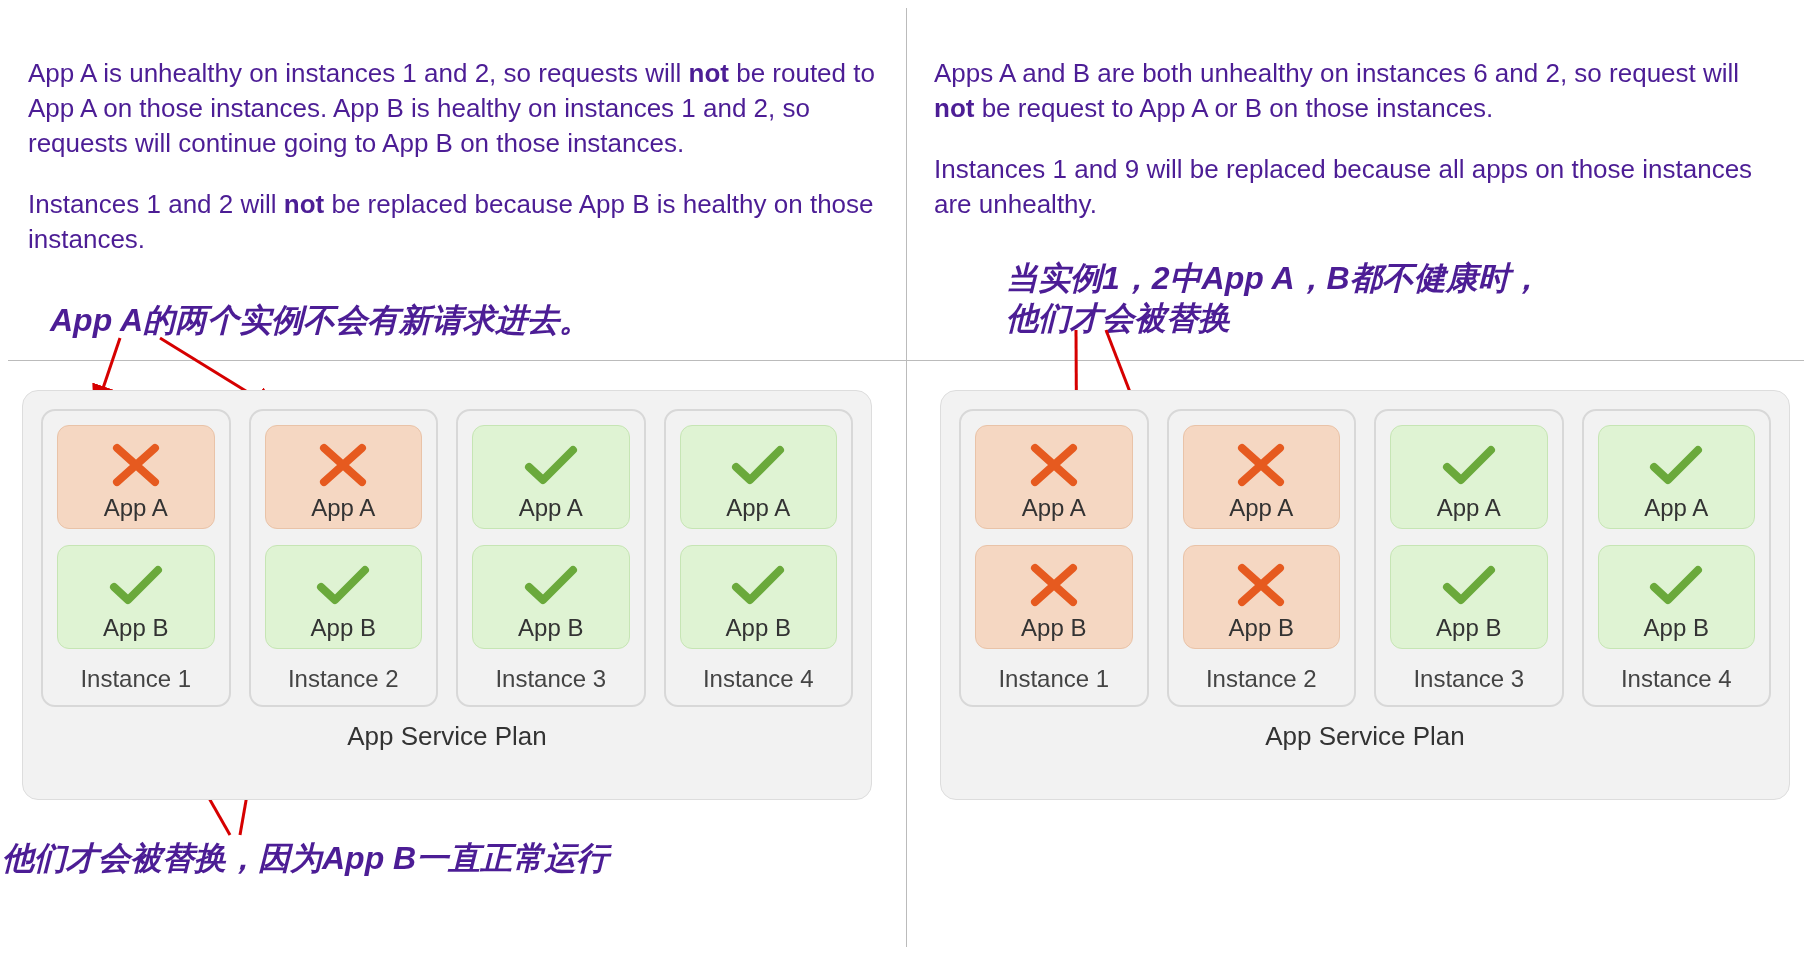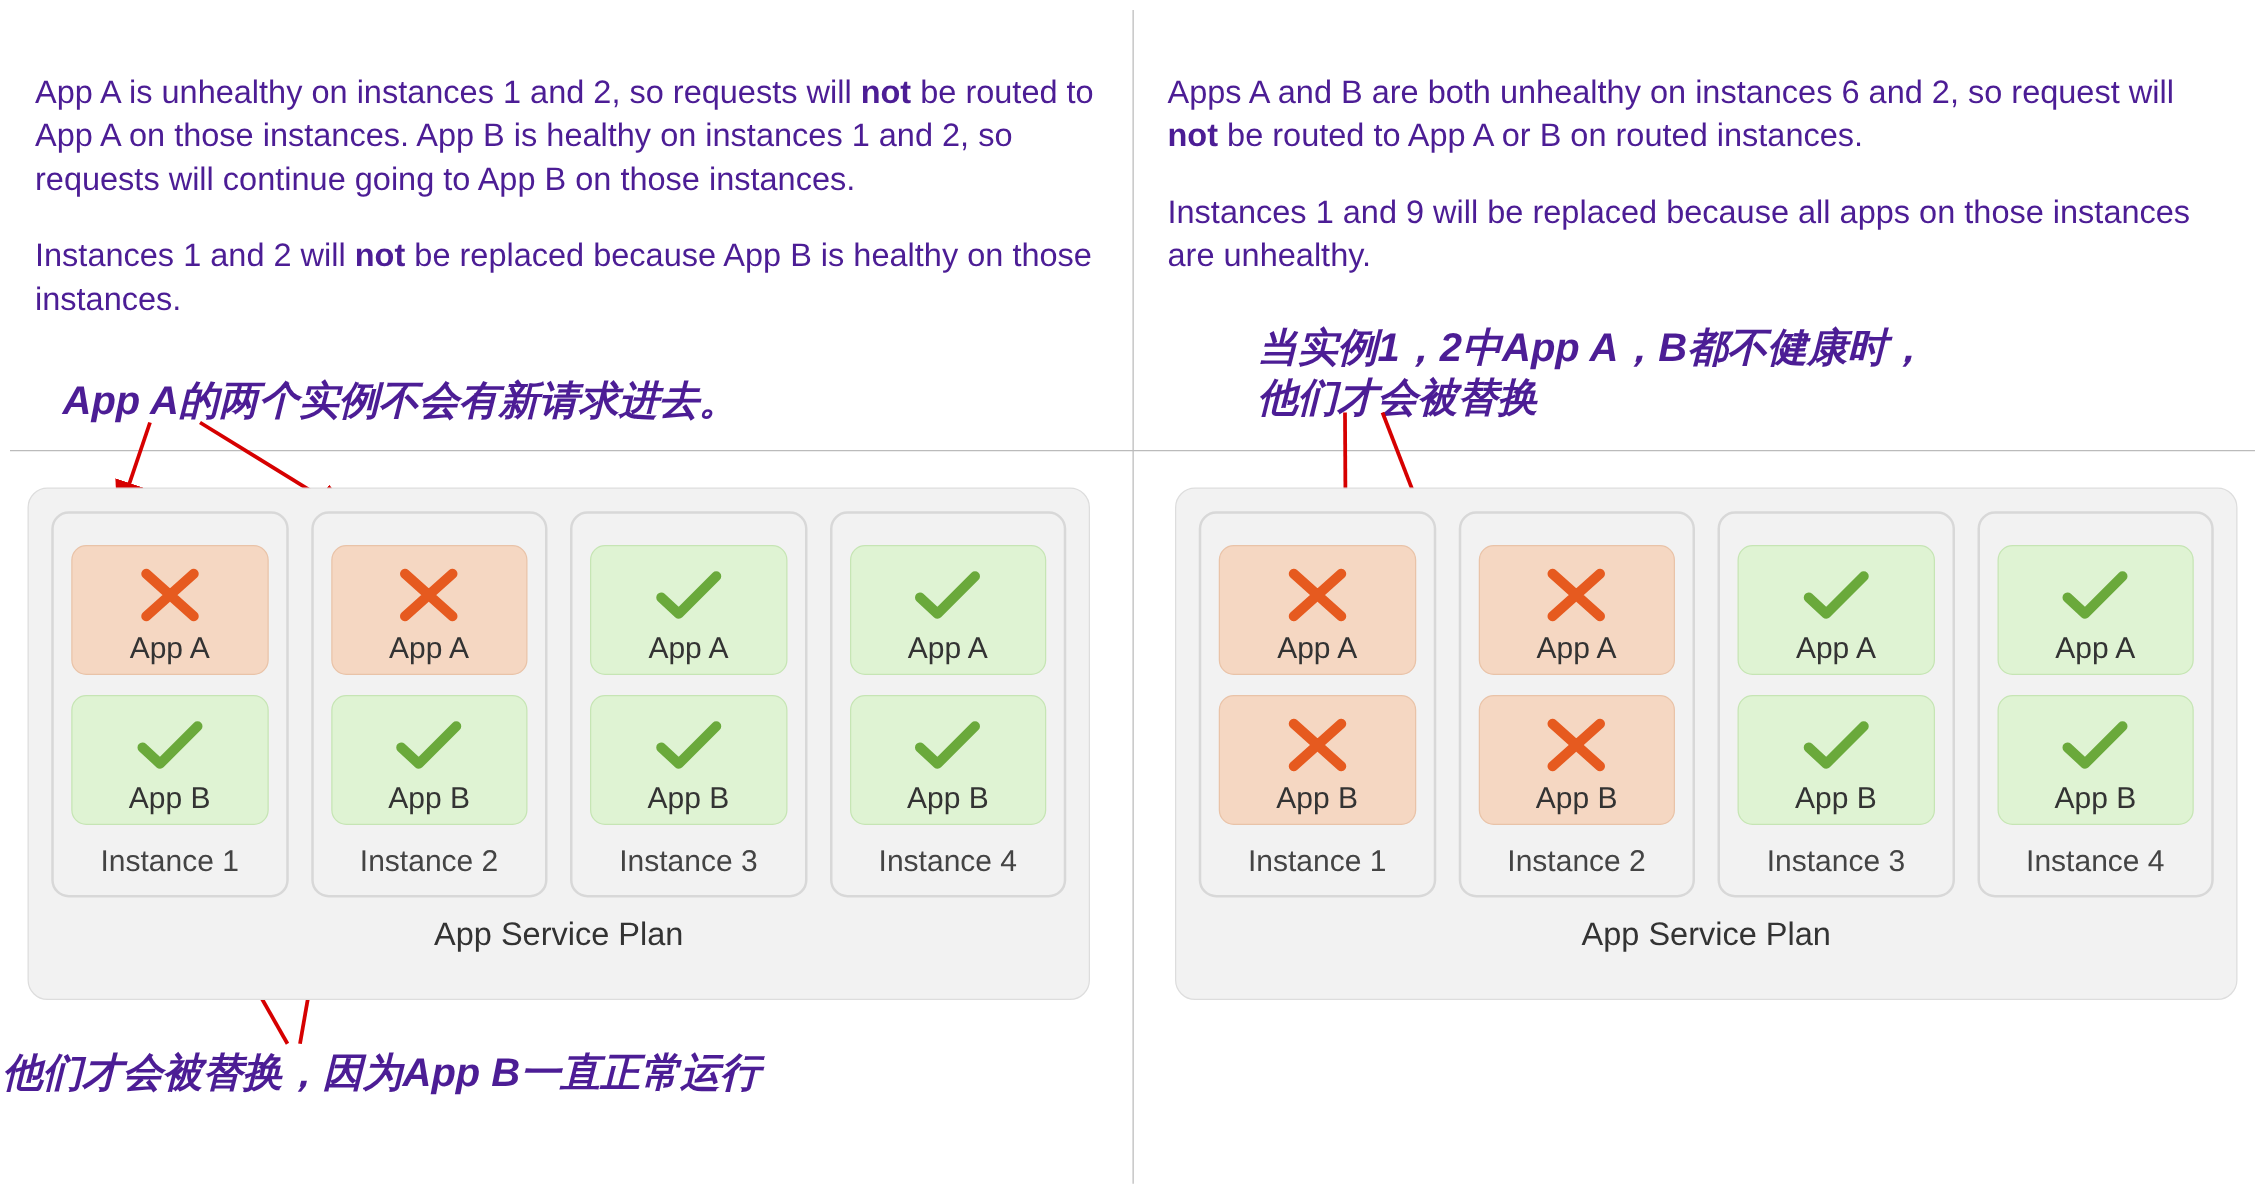--- a/index.html
+++ b/index.html
@@ -84,21 +84,20 @@
     font-size: 24px;
     color: #444;
     margin-top: 12px;
   }
   .app {
     border-radius: 12px;
     padding: 8px 10px 6px 10px;
     margin-bottom: 16px;
     text-align: center;
     border: 1px solid transparent;
-    margin-top: 11px;
   }
   .app .icon {
     display: flex; align-items:center; justify-content:center;
     height: 62px;
   }
   .app-label { font-size: 24px; color:#333; margin-top:-2px; }
   .app.unhealthy { background:#f5d7c2; border-color:#e9c3a8; }
   .app.healthy   { background:#dff3d3; border-color:#c6e5b4; }
   .plan-label {
     text-align:center;
@@ -218,21 +217,21 @@
             </div>
             <div class="instance-label">Instance 4</div>
           </div>
         </div>
       <div class="plan-label">App Service Plan</div>
     </div>
   </div>
 
   <div class="half">
     <p class="desc">
-      <span>Apps A and B are both unhealthy on instances 6 and 2, so request will </span><b>not</b><span> be routed to App A or B on routed instances.</span>
+      <span>Apps A and B are both unhealthy on instances 6 and 2, so request will </span><b>not</b><span> be request to App A or B on those instances.</span>
     </p>
     <p class="desc">Instances 1 and 9 will be replaced because all apps on those instances are unhealthy.</p>
 
     <div class="anno" style="left:100px; top:258px;">
       <span>当实例1，2中App A，B都不健康时，</span><br>
       <span>他们才会被替换</span>
     </div>
 
     <svg class="arrow" style="left:0; top:0;" width="900" height="900">
       <defs>

